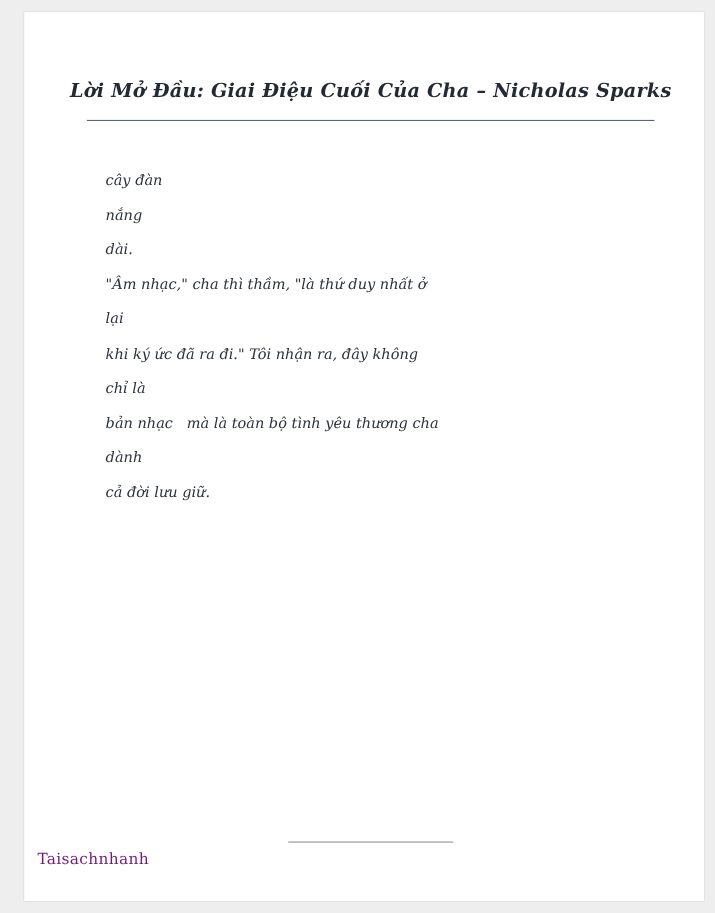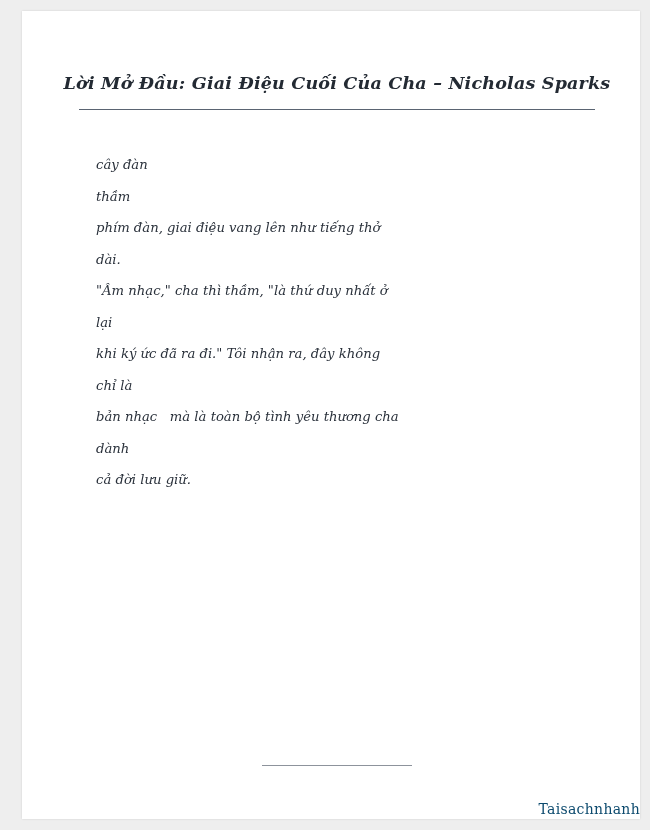--- a/index.html
+++ b/index.html
@@ -70,42 +70,40 @@
     width: 150px;
     top: 754px;
     height: 1px;
     background: #8d939c;
   }
   .footer-text {
     position: absolute;
     left: 0;
     right: 0;
     top: 762px;
-    text-align: right;
+    text-align: left;
     font-family: "DejaVu Serif", serif;
     font-size: 14px;
-    color: #0c4a6e;
+    color: #701a75;
     letter-spacing: 0.3px;
-    margin-top: 28px;
   }
 </style>
 </head>
 <body>
 
 <div class="page">
   <div class="page-inner">
 
     <div class="doc-title">Lời Mở Đầu: Giai Điệu Cuối Của Cha – Nicholas Sparks</div>
 
     <div class="title-rule"></div>
 
     <div class="poem">
       <div class="poem-line">cây đàn</div>
-      <div class="poem-line">thầm</div>
-      <div class="poem-line">phím đàn, giai điệu vang lên như tiếng thở</div>
+      <div class="poem-line">nắng</div>
       <div class="poem-line">dài.</div>
       <div class="poem-line">"Âm nhạc," cha thì thầm, "là thứ duy nhất ở</div>
       <div class="poem-line">lại</div>
       <div class="poem-line">khi ký ức đã ra đi." Tôi nhận ra, đây không</div>
       <div class="poem-line">chỉ là</div>
       <div class="poem-line">bản nhạc   mà là toàn bộ tình yêu thương cha</div>
       <div class="poem-line">dành</div>
       <div class="poem-line">cả đời lưu giữ.</div>
     </div>
 

